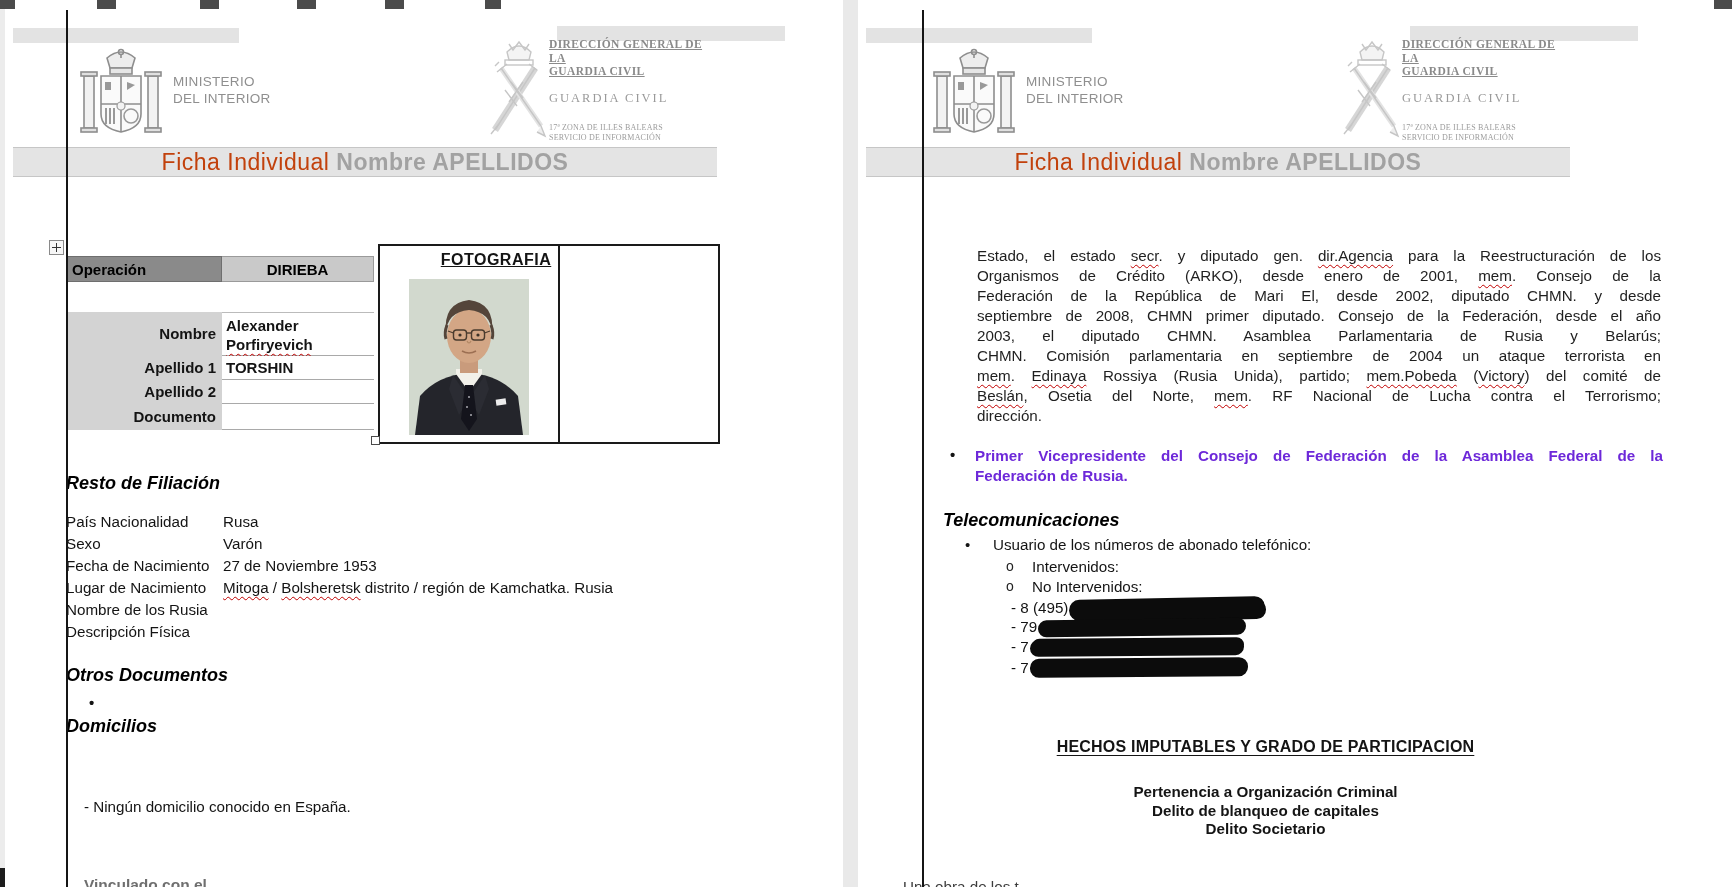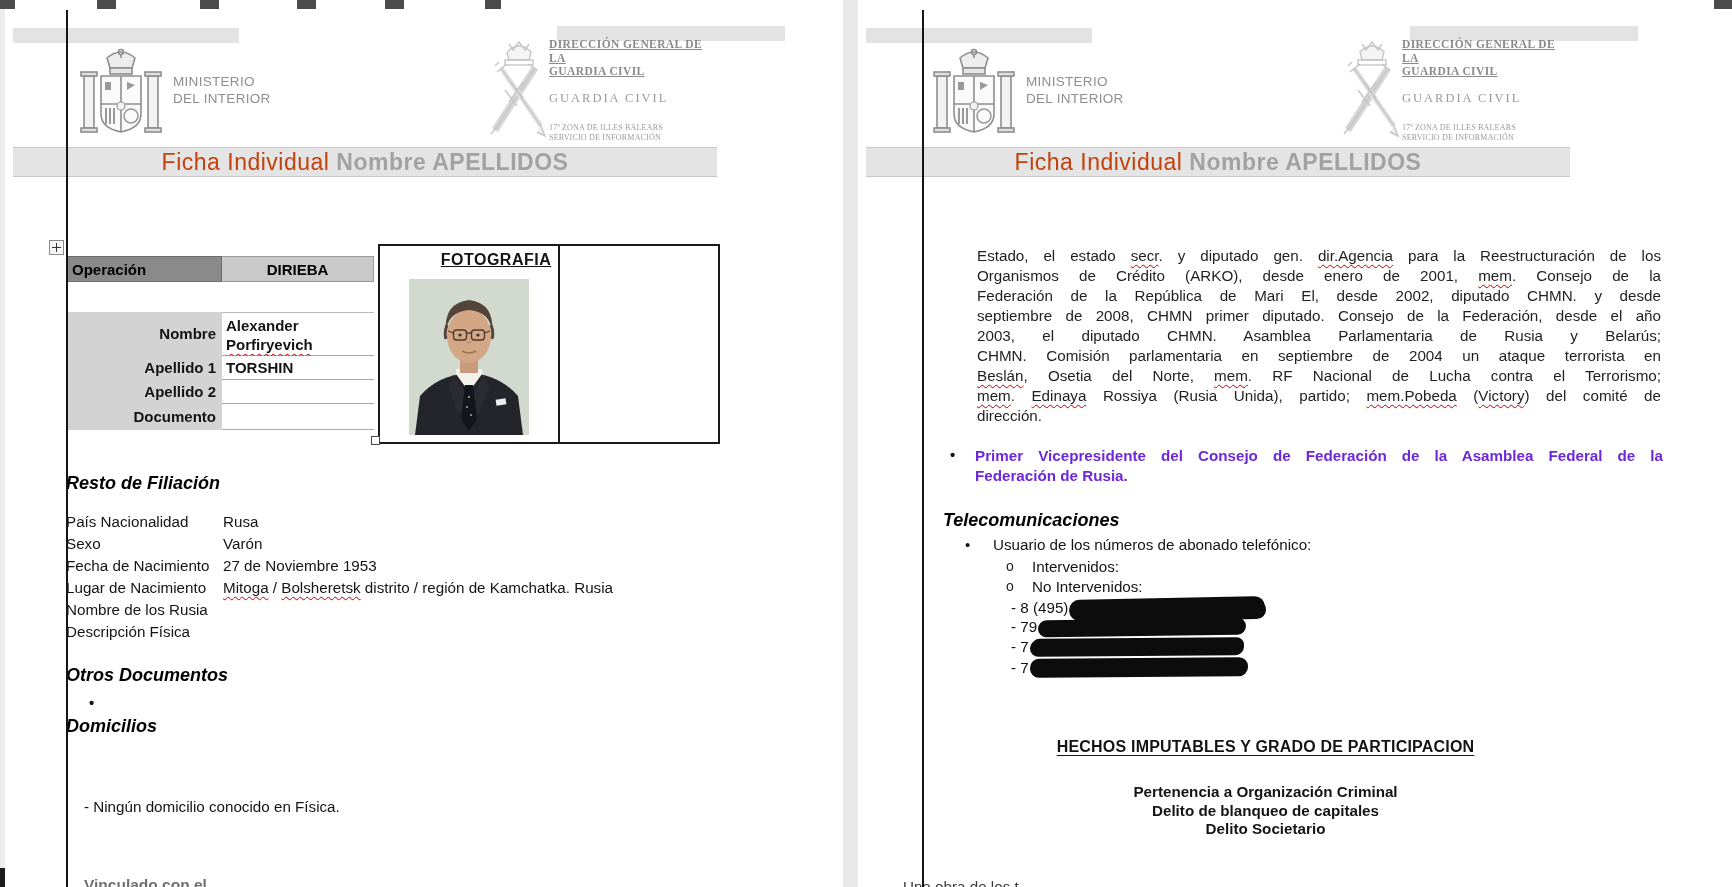--- a/index.html
+++ b/index.html
@@ -212,21 +212,21 @@
     <div class="frow" style="top:513px"><span class="flabel">País Nacionalidad</span><span>Rusa</span></div>
     <div class="frow" style="top:535px"><span class="flabel">Sexo</span><span>Varón</span></div>
     <div class="frow" style="top:557px"><span class="flabel">Fecha de Nacimiento</span><span>27 de Noviembre 1953</span></div>
     <div class="frow" style="top:579px"><span class="flabel">Lugar de Nacimiento</span><span><span class="sq">Mitoga</span> / <span class="sq">Bolsheretsk</span> distrito / región de Kamchatka. Rusia</span></div>
     <div class="frow" style="top:601px"><span class="flabel">Nombre de los Rusia</span><span></span></div>
     <div class="frow" style="top:623px"><span class="flabel">Descripción Física</span><span></span></div>
 
     <div class="sec" style="top:665px">Otros Documentos</div>
     <div class="bulletL" style="top:694px">•</div>
     <div class="sec" style="top:716px">Domicilios</div>
-    <div class="plain" style="left:79px;top:798px">- Ningún domicilio conocido en Física.</div>
+    <div class="plain" style="left:79px;top:798px">- Ningún domicilio conocido en España.</div>
     <div class="cutoff cutoffL">Vinculado con el</div>
   </div>
 
   <div class="page" id="pageR">
     <div class="boundary" style="left:64px"></div>
 
     <div class="redact redact-a"></div>
     <div class="redact redact-b"></div>
     <svg class="coat" viewBox="0 0 88 98">
       <g stroke="#8e8e8e" fill="none" stroke-width="1.6">
@@ -284,22 +284,22 @@
     </div>
     <div class="band"><span class="t1">Ficha Individual </span><span class="t2">Nombre APELLIDOS</span></div>
 
     <div class="para">
       <div class="pline">Estado, el estado <span class="sq">secr</span>. y diputado gen. <span class="sq">dir.Agencia</span> para la Reestructuración de los</div>
       <div class="pline">Organismos de Crédito (ARKO), desde enero de 2001, <span class="sq">mem</span>. Consejo de la</div>
       <div class="pline">Federación de la República de Mari El, desde 2002, diputado CHMN. y desde</div>
       <div class="pline">septiembre de 2008, CHMN primer diputado. Consejo de la Federación, desde el año</div>
       <div class="pline">2003, el diputado CHMN. Asamblea Parlamentaria de Rusia y Belarús;</div>
       <div class="pline">CHMN. Comisión parlamentaria en septiembre de 2004 un ataque terrorista en</div>
+      <div class="pline"><span class="sq">mem</span>. <span class="sq">Edinaya</span> Rossiya (Rusia Unida), partido; <span class="sq">mem.Pobeda</span> (<span class="sq">Victory</span>) del comité de</div>
       <div class="pline"><span class="sq">Beslán</span>, Osetia del Norte, <span class="sq">mem</span>. RF Nacional de Lucha contra el Terrorismo;</div>
-      <div class="pline"><span class="sq">mem</span>. <span class="sq">Edinaya</span> Rossiya (Rusia Unida), partido; <span class="sq">mem.Pobeda</span> (<span class="sq">Victory</span>) del comité de</div>
       <div class="pline last">dirección.</div>
     </div>
     <div class="bdot">•</div>
     <div class="blines">
       <div class="pline">Primer Vicepresidente del Consejo de Federación de la Asamblea Federal de la</div>
       <div class="pline last">Federación de Rusia.</div>
     </div>
 
     <div class="sec telecom">Telecomunicaciones</div>
     <div class="udot">•</div>

